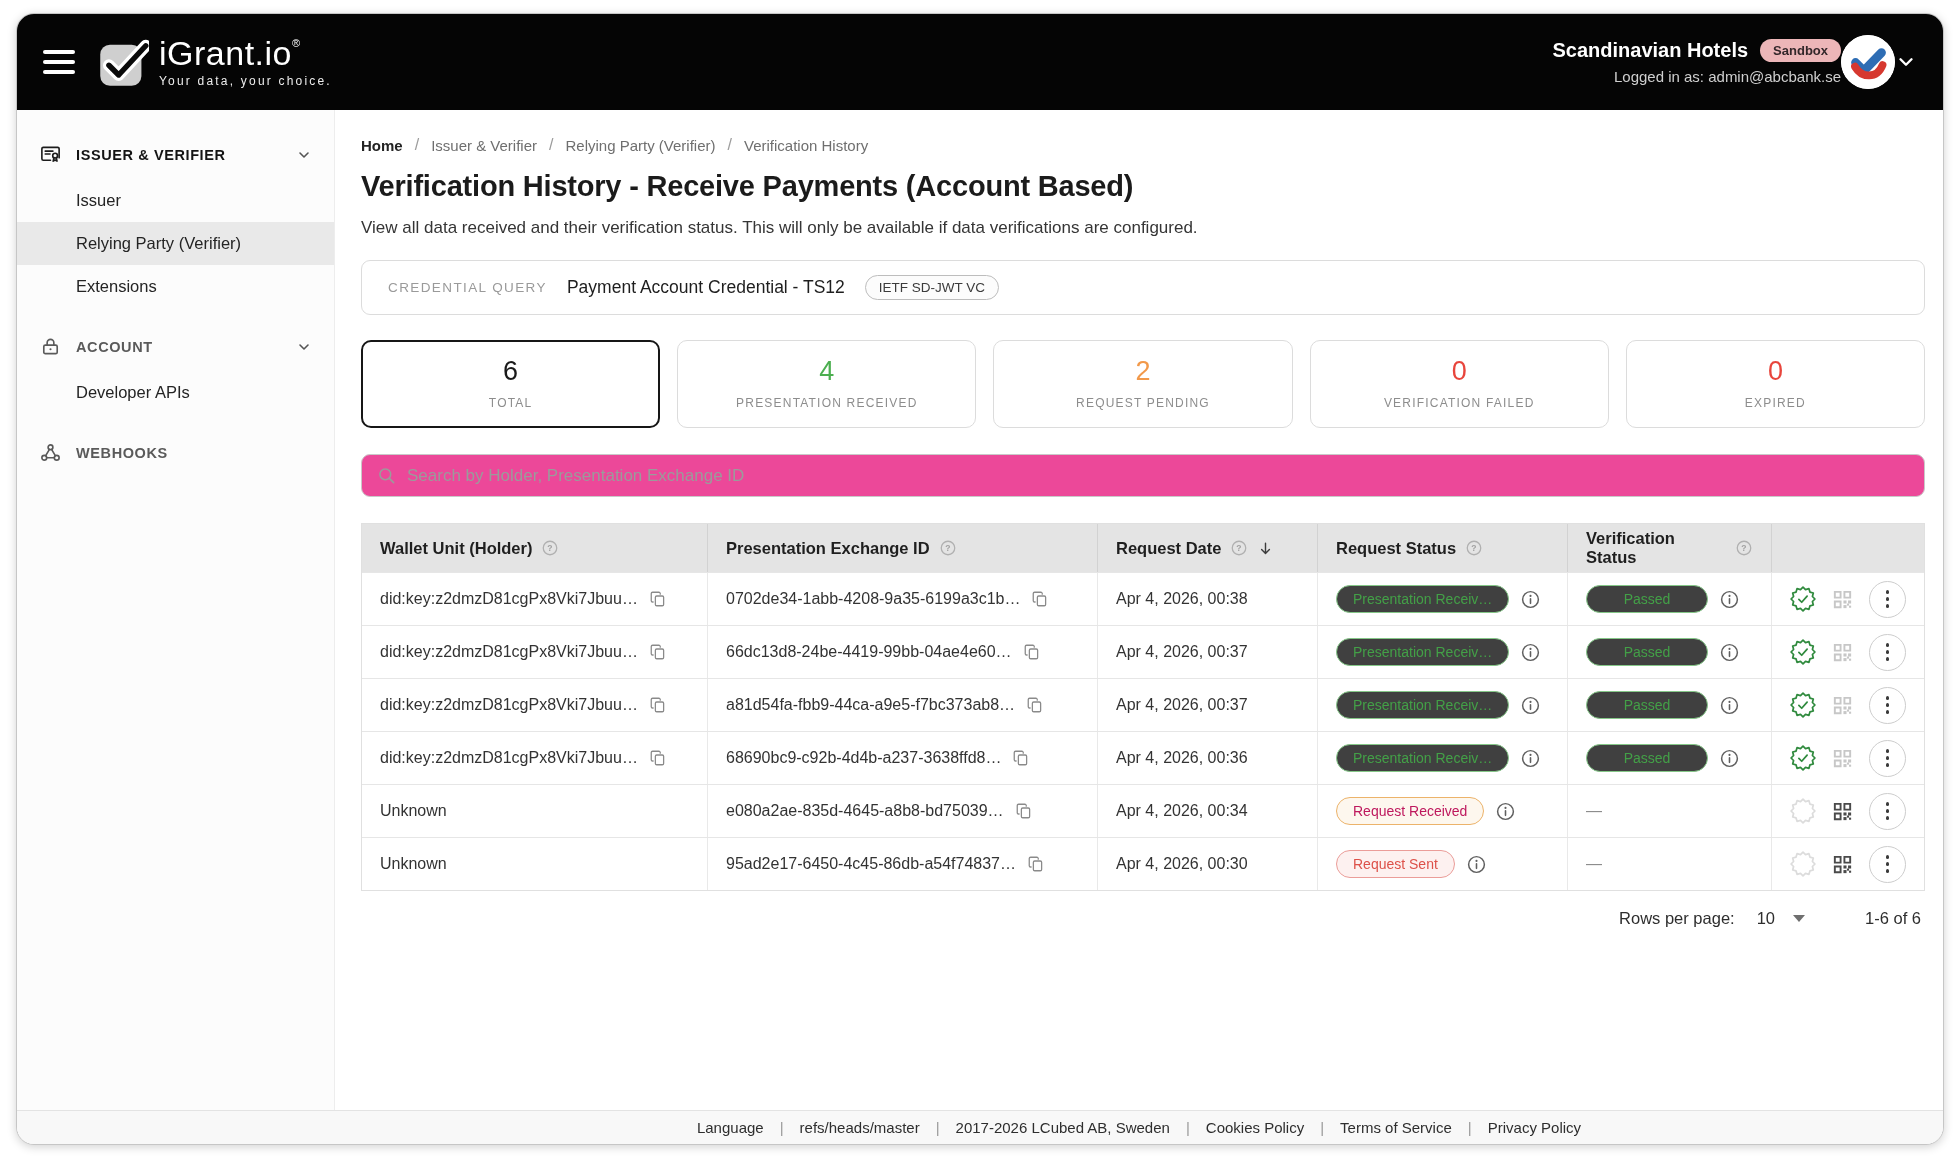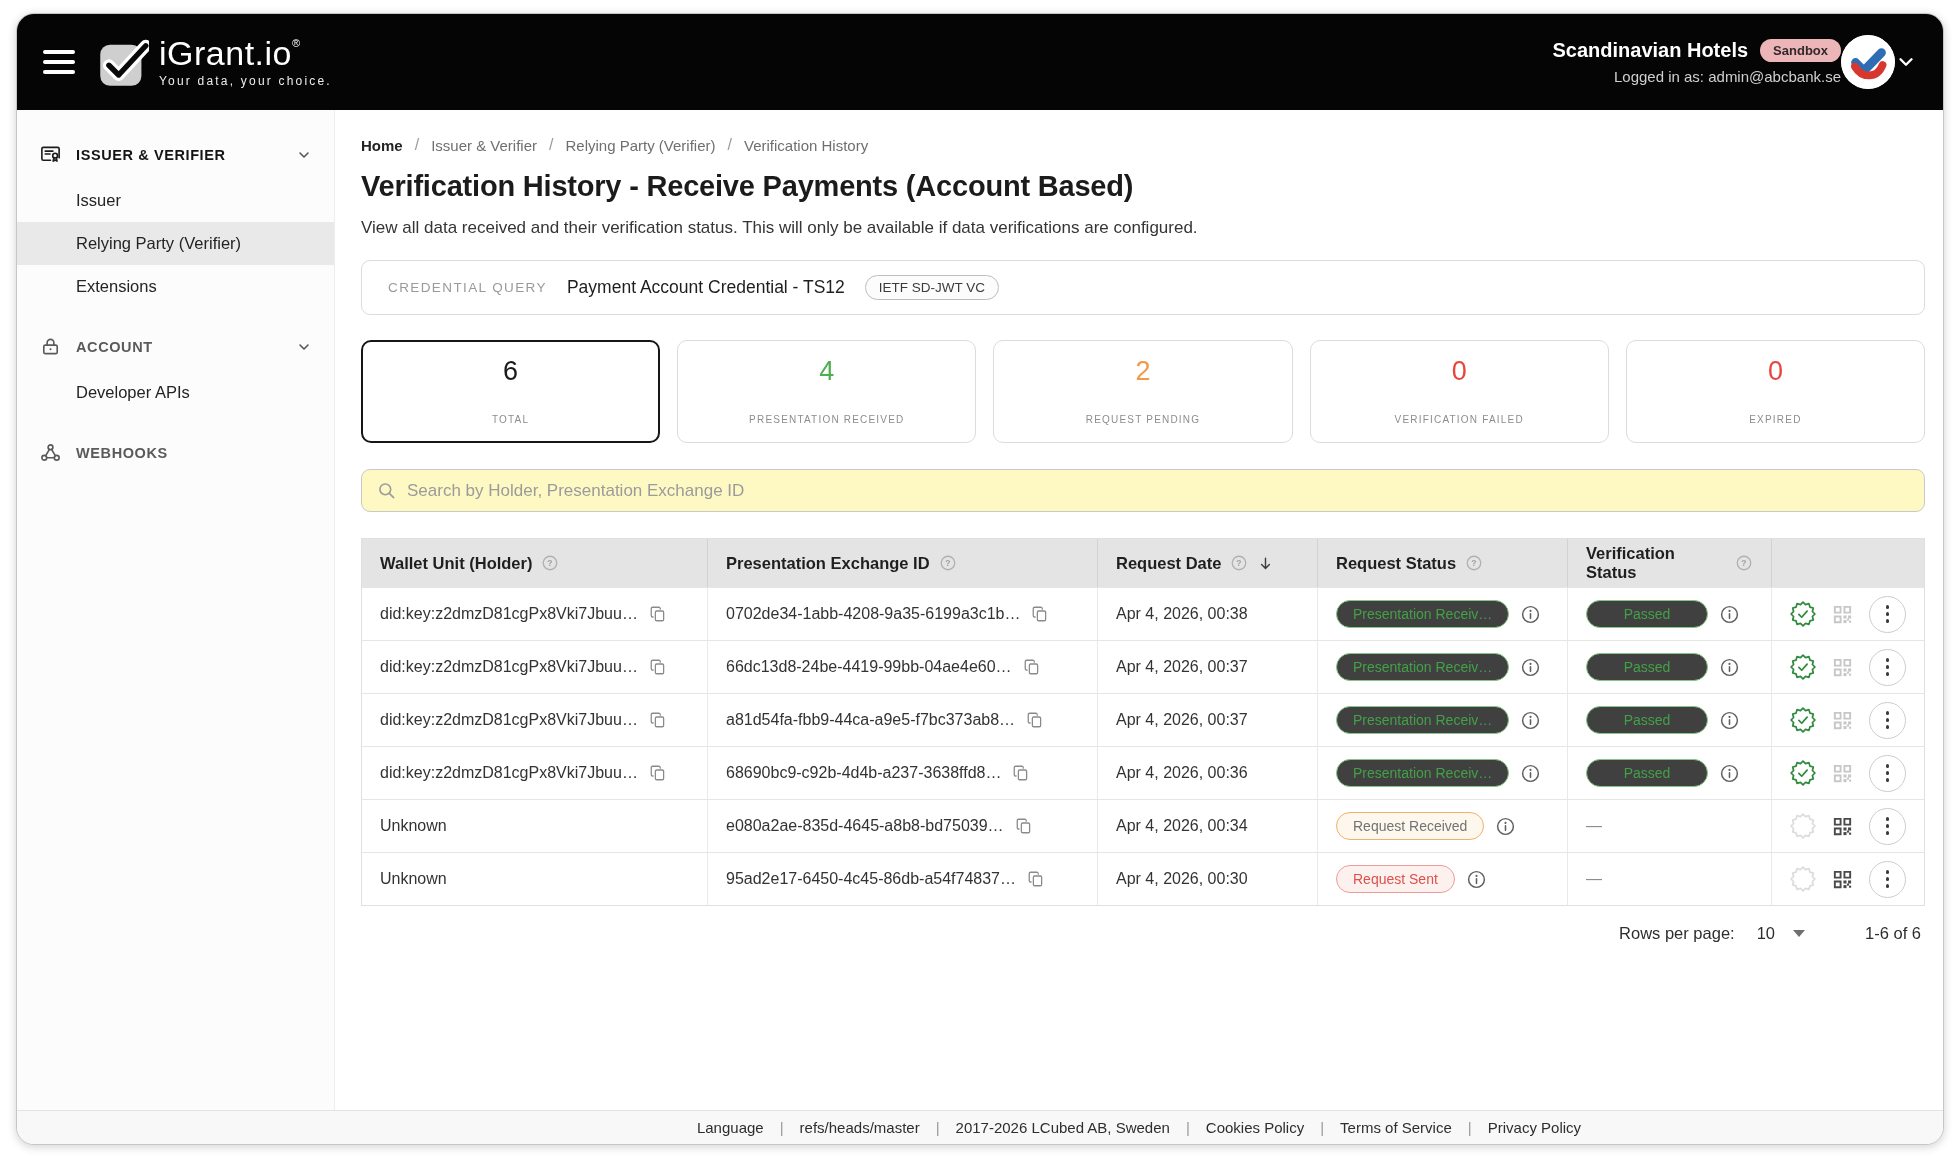--- a/index.html
+++ b/index.html
@@ -62,24 +62,24 @@
     display:flex; align-items:center; gap:20px; padding:14px 26px; }
   .cred-label { font-size:13.5px; letter-spacing:1.4px; color:#9a9a9a; font-weight:500; }
   .cred-value { font-size:17.5px; color:#1e1e1e; font-weight:500; }
   .cred-badge { border:1px solid #bdbdbd; border-radius:999px; padding:4px 13px; font-size:13.5px; color:#3c3c3c; background:#fcfcfc; }
 
   
   .stats { margin-top:25px; display:flex; gap:17px; }
   .stat-card { flex:1; background:#fff; border:1px solid #dcdcdc; border-radius:10px; text-align:center; padding:15px 6px 17px; cursor:pointer; }
   .stat-card.selected { border:2px solid #161616; padding:14px 5px 16px; }
   .stat-value { font-size:27px; font-weight:500; }
-  .stat-label { margin-top:27px; font-size:10px; letter-spacing:1.2px; color:#8d8d8d; font-weight:500; }
-
-  
-  .search-box { margin-top:26px; height:43px; border:1px solid #c9c9c9; border-radius:9px; display:flex; align-items:center; gap:11px; padding:0 15px; background:#fef9c3; }
+  .stat-label { margin-top:9px; font-size:12px; letter-spacing:1.2px; color:#8d8d8d; font-weight:500; }
+
+  
+  .search-box { margin-top:26px; height:43px; border:1px solid #c9c9c9; border-radius:9px; display:flex; align-items:center; gap:11px; padding:0 15px; background:#ec4899; }
   .search-box svg { flex:0 0 auto; }
   .search-box input { border:none; outline:none; flex:1; font-size:17px; color:#333; font-family:"Liberation Sans",sans-serif; background:transparent; }
   .search-box input::placeholder { color:#9b9b9b; }
 
   
   .vtable { margin-top:26px; border:1px solid #e0e0e0; }
   .thead, .trow { display:grid; grid-template-columns:346px 390px 220px 250px 204px 1fr; }
   .thead { background:#e4e4e4; }
   .th { height:48px; display:flex; align-items:center; gap:9px; padding:0 18px; font-size:16.5px; font-weight:700; color:#1f1f1f; border-right:1px solid #d2d2d2; }
   .th:last-child { border-right:none; }
@@ -87,21 +87,21 @@
   .td { height:52px; display:flex; align-items:center; gap:11px; padding:0 18px; font-size:16px; color:#333; border-right:1px solid #e9e9e9; min-width:0; }
   .td:last-child { border-right:none; }
   .cell-text { white-space:nowrap; overflow:hidden; text-overflow:ellipsis; }
   .copy-btn { display:flex; flex:0 0 auto; cursor:pointer; }
   .info-btn { display:flex; flex:0 0 auto; cursor:pointer; }
   .help-ic { display:flex; flex:0 0 auto; cursor:pointer; }
   .sort-ic { display:flex; flex:0 0 auto; cursor:pointer; }
 
   .pill { border-radius:999px; font-size:14px; font-weight:500; padding:5px 16px; white-space:nowrap; max-width:178px; overflow:hidden; text-overflow:ellipsis; }
   .pill--green  { color:#43a047; border:1.5px solid #85c788; background:#404040; }
-  .pill--orange { color:#737373; border:1.5px solid #ecb36a; background:#fdf7ee; }
+  .pill--orange { color:#be185d; border:1.5px solid #ecb36a; background:#fdf7ee; }
   .pill--red    { color:#dd5149; border:1.5px solid #eb9d99; background:#fdf1f0; }
   .pill--passed { padding:5px 0; width:122px; text-align:center; }
   .dash { color:#8a8a8a; }
 
   .td-actions { justify-content:center; gap:15px; }
   .icon-btn { display:flex; align-items:center; justify-content:center; cursor:pointer; }
   .seal--on  { color:#2f8a3d; }
   .seal--off { color:#dcdcdc; }
   .qr--on  { color:#4a4a4a; }
   .qr--off { color:#c7c7c7; }

